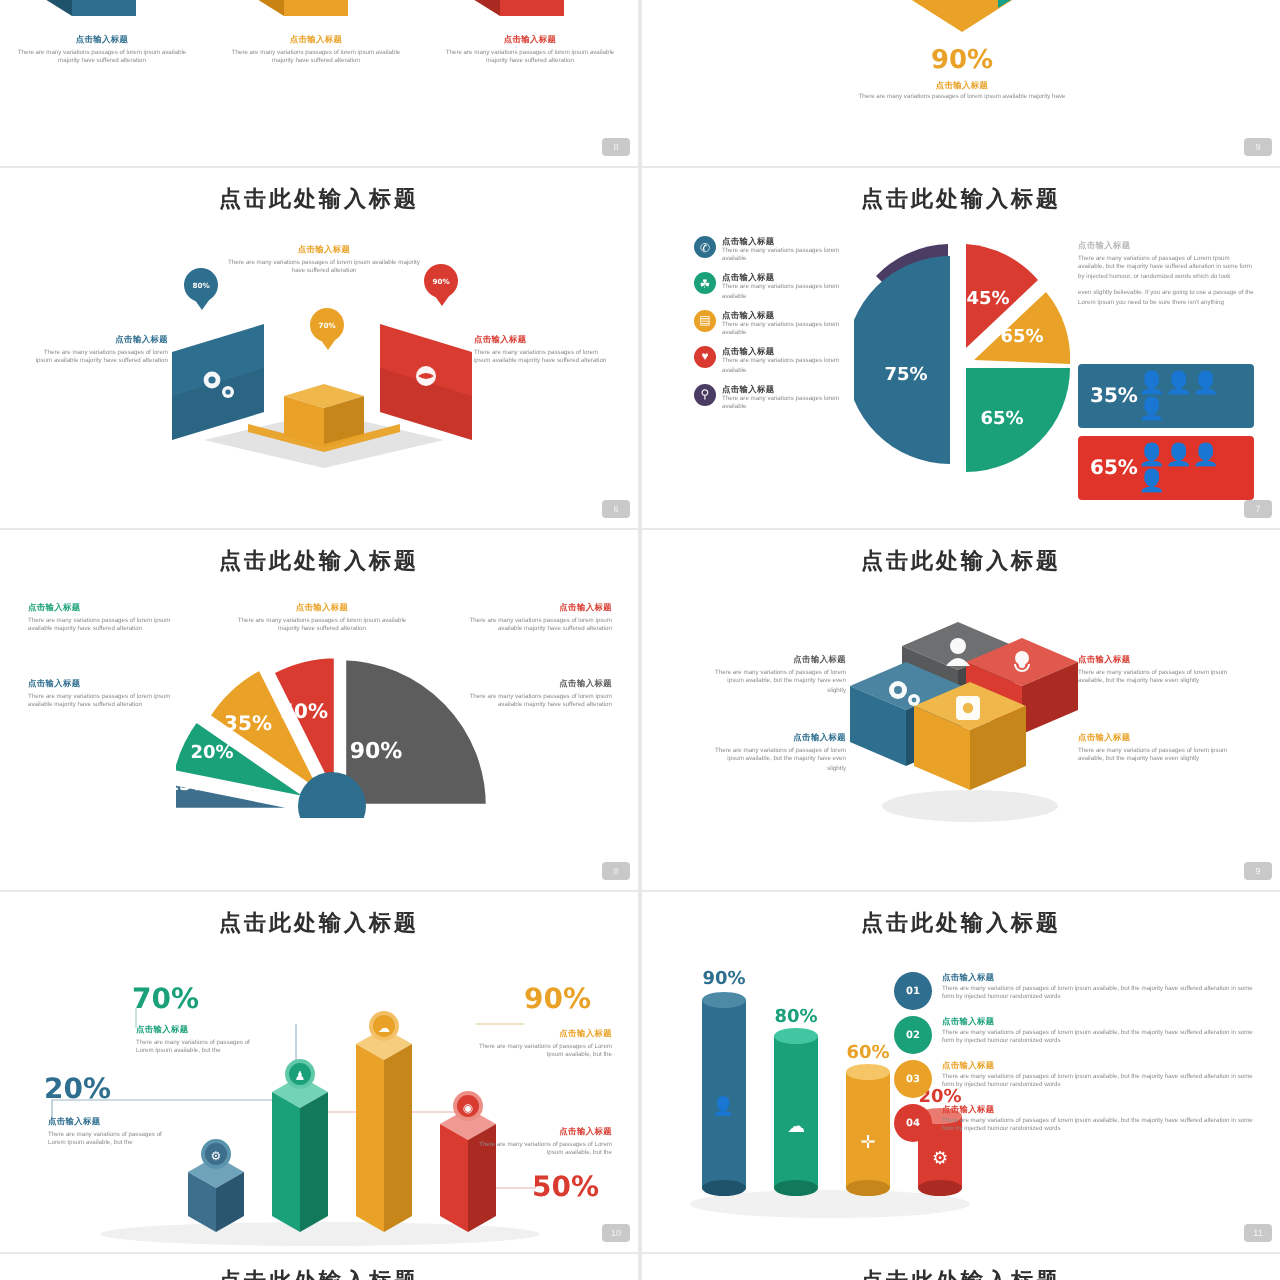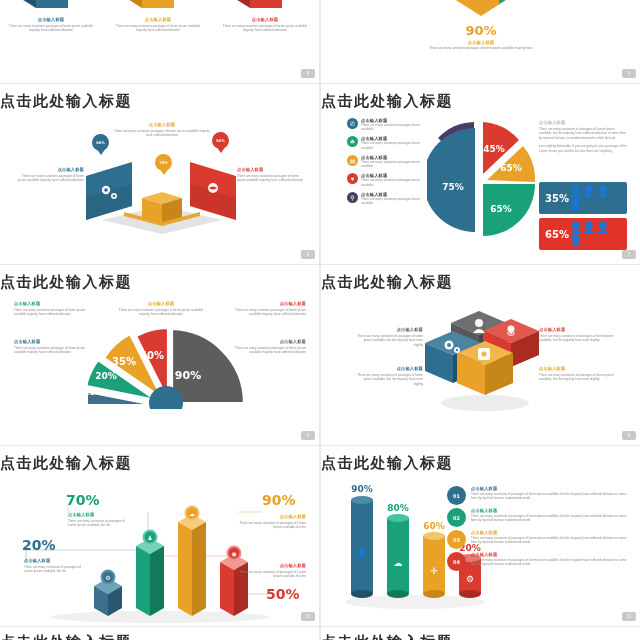--- a/index.html
+++ b/index.html
@@ -11,22 +11,22 @@
     color:#333;
   }
   .gallery{ width:640px; height:504px; position:relative; }
   .row{ display:flex; width:640px; }
   .slide{
     width:319px; height:180px; background:#fff; position:relative;
     overflow:hidden; margin-bottom:1px;
   }
   .slide.left{ margin-right:2px; }
   .slide-title{
-    font-family:"DejaVu Sans", sans-serif;
-    font-size:15px; font-weight:bold; color:#2f2f2f;
+    text-align:center; font-family:"DejaVu Sans", sans-serif;
+    font-size:11px; font-weight:bold; color:#2f2f2f;
     letter-spacing:1.5px; padding-top:8px;
   }
   .pgnum{
     position:absolute; right:4px; bottom:5px;
     width:14px; height:9px; background:#c9c9c9; border-radius:2px;
     color:#f4f4f4; font-size:4.5px; line-height:9px; text-align:center;
     font-family:"Liberation Sans", sans-serif;
   }
   .cap-t{ font-size:4.2px; font-weight:bold; font-family:"DejaVu Sans",sans-serif; letter-spacing:.2px; }
   .cap-b{ font-size:3.1px; line-height:1.45; color:#8c8c8c; }

